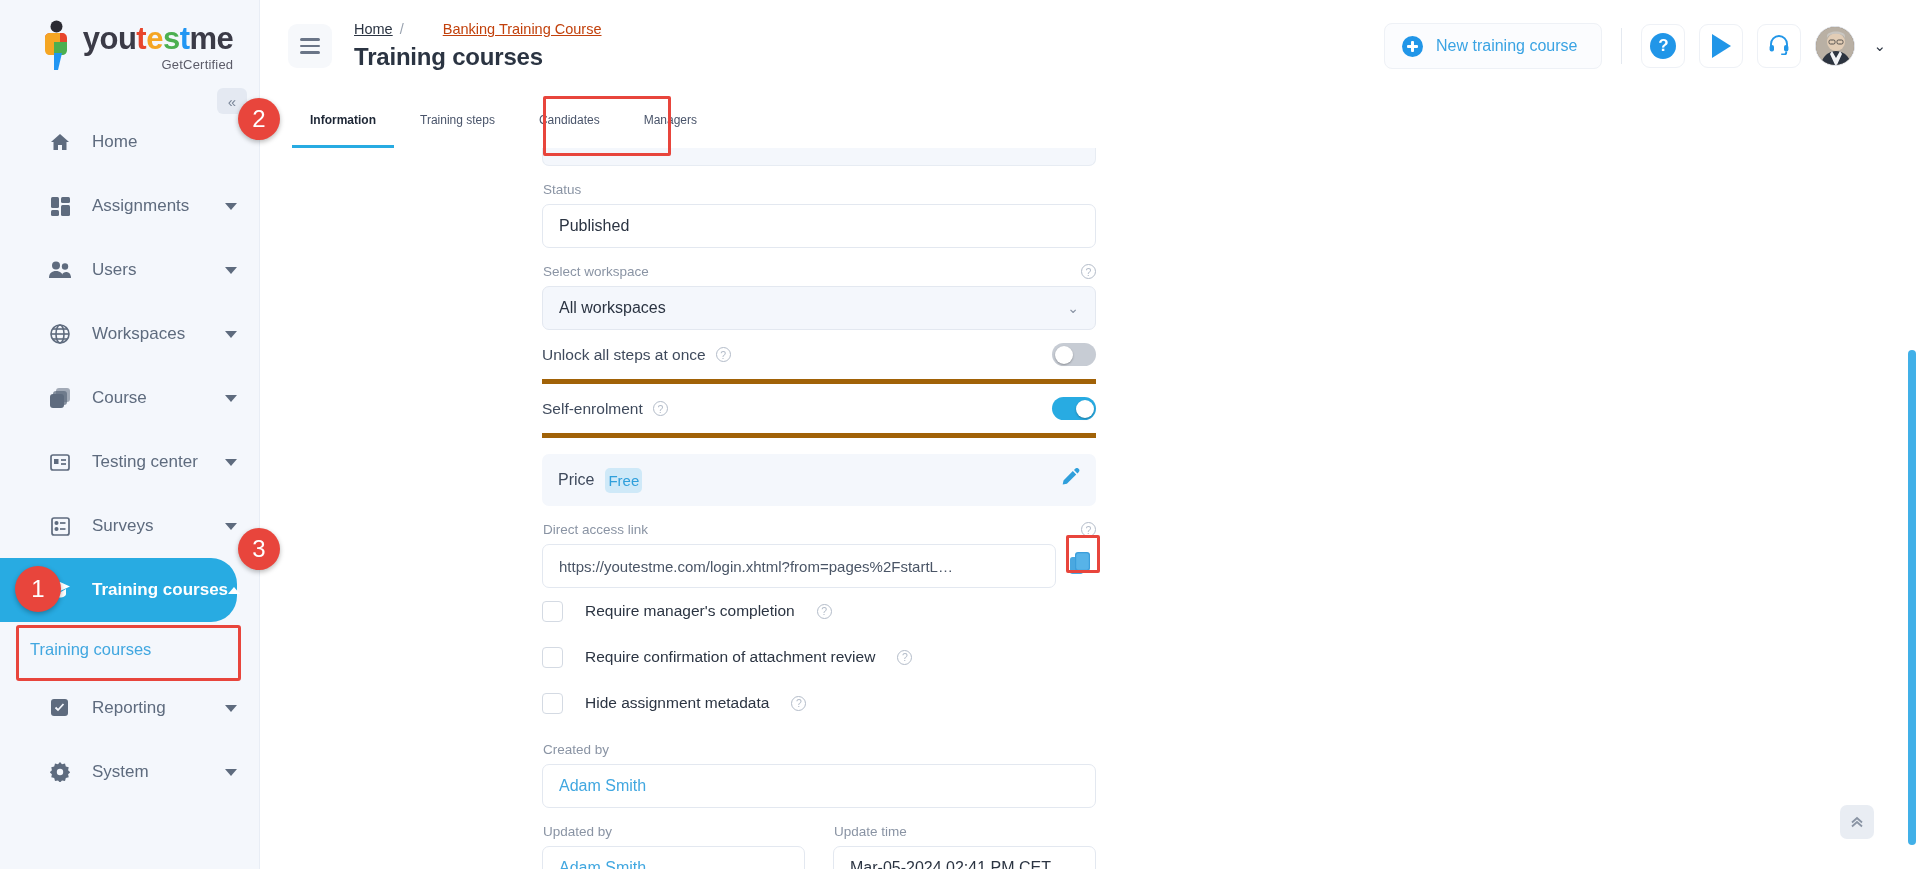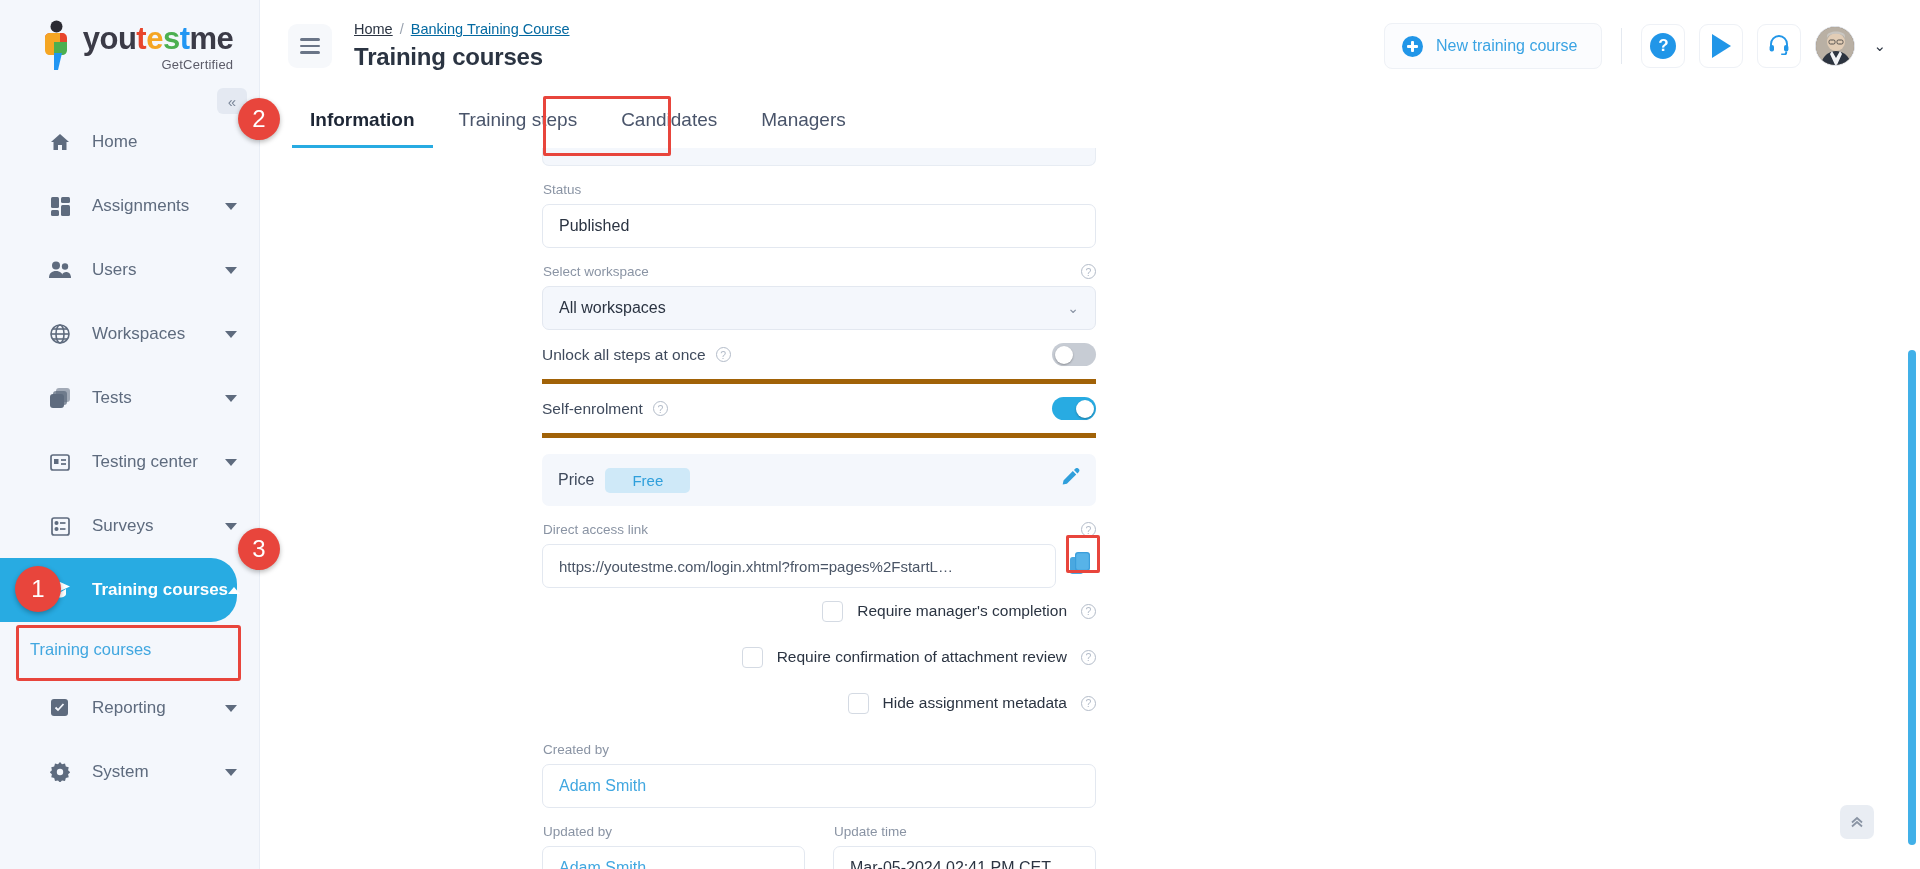--- a/index.html
+++ b/index.html
@@ -106,21 +106,21 @@
     width: 44px; height: 44px; border-radius: 9px; background: #f6f8fb;
     display: flex; flex-direction: column; align-items: center; justify-content: center;
     gap: 4px; cursor: pointer; flex: 0 0 44px;
   }
   .hamburger span { display: block; width: 20px; height: 2.4px; background: #6a7587; border-radius: 2px; }
   .title-block { margin-left: 22px; }
   .breadcrumb { font-size: 14.5px; display: flex; align-items: center; gap: 7px; line-height: 1.2; }
   .breadcrumb a { text-decoration: underline; cursor: pointer; }
   .crumb-home { color: #2b3442; }
   .crumb-sep { color: #9aa3b0; text-decoration: none; }
-  .crumb-cur { color: #0369a1; }
+  .crumb-cur { color: #c2410c; margin-left: 32px; }
   .page-title { font-size: 24px; font-weight: bold; color: #2b3442; margin-top: 5px; letter-spacing: -0.2px; }
 
   .top-actions { margin-left: auto; display: flex; align-items: center; gap: 14px; }
   .btn-new {
     height: 46px; display: flex; align-items: center; gap: 13px;
     padding: 0 24px 0 17px; border-radius: 8px;
     border: 1px solid #eef1f6; background: #fbfcfe;
     color: #3aa3e3; font-size: 16px; cursor: pointer; white-space: nowrap;
   }
   .plus-circle {
@@ -154,21 +154,21 @@
   }
   .chev-down { color: #2b3442; font-size: 15px; margin-left: 4px; cursor: pointer; }
 
   
   .tabs-bar {
     height: 56px; background: #ffffff; display: flex; align-items: stretch;
     padding-left: 28px; position: relative;
   }
   .tab {
     display: flex; align-items: center; padding: 0 22px;
-    font-size: 19px; color: #49546a; cursor: pointer; position: relative;
+    font-size: 12px; color: #49546a; cursor: pointer; position: relative;
   }
   .tab.active { color: #1d2635; font-weight: bold; }
   .tab.active::after {
     content: ""; position: absolute; left: 4px; right: 4px; bottom: 0;
     height: 3.5px; background: #28ABE2;
   }
   .hl-box-tab {
     position: absolute; left: 283px; top: 96px;
     width: 128px; height: 60px;
     border: 3px solid #e8453c; border-radius: 2px;
@@ -222,38 +222,38 @@
   .switch.on { background: #28ABE2; }
   .switch.on .knob { left: auto; right: 2.5px; }
 
   .price-row {
     height: 52px; background: #f4f7fc; border-radius: 7px;
     display: flex; align-items: center; padding: 0 16px; margin-top: 16px;
   }
   .price-label { font-size: 16px; color: #3f4a5c; margin-right: 11px; }
   .price-chip {
     background: #cfe9f8; color: #2f9fdb; font-size: 15px;
-    padding: 4px 27px; border-radius: 5px;
+    padding: 4px 3px; border-radius: 5px;
   }
   .pencil { margin-left: auto; color: #2f9fdb; font-size: 19px; cursor: pointer; }
 
   .link-row { display: flex; align-items: center; gap: 10px; }
   .link-row .input-box { flex: 1 1 auto; color: #4a5566; font-size: 15px; text-align: center; }
   .copy-btn {
     width: 30px; height: 30px; display: flex; align-items: center; justify-content: center;
     cursor: pointer; flex: 0 0 30px;
   }
   .hl-box-copy {
     position: absolute; left: 806px; top: 535px;
     width: 34px; height: 38px;
     border: 3px solid #e8453c; border-radius: 2px;
     pointer-events: none; z-index: 20;
   }
 
-  .chk-row { height: 46px; display: flex; align-items: center; gap: 14px; justify-content: flex-end; }
+  .chk-row { height: 46px; display: flex; align-items: center; gap: 22px; }
   .chk {
     width: 21px; height: 21px; border: 1.6px solid #d4dae3;
     border-radius: 4px; background: #fff; cursor: pointer; flex: 0 0 21px;
   }
   .chk-label { font-size: 15.5px; color: #2b3442; }
 
   .grid2 { display: flex; gap: 28px; }
   .grid2 > div { flex: 1 1 0; min-width: 0; }
 
   .scroll-top {
@@ -353,21 +353,21 @@
       </div>
 
       <div class="nav-item">
         <span class="nav-ico">
           <svg width="20" height="20" viewBox="0 0 20 20" fill="currentColor">
               <rect x="6" y="0" width="14" height="14" rx="3" opacity=".55"></rect>
               <rect x="3" y="3" width="14" height="14" rx="3" opacity=".75"></rect>
               <rect x="0" y="6" width="14" height="14" rx="3"></rect>
             </svg>
         </span>
-        <span class="nav-label">Tests</span>
+        <span class="nav-label">Course</span>
         <span class="caret"></span>
       </div>
 
       <div class="nav-item">
         <span class="nav-ico">
           <svg width="20" height="17" viewBox="0 0 20 17" fill="none" stroke="currentColor" stroke-width="1.7">
               <rect x="1" y="1" width="18" height="15" rx="2"></rect>
               <rect x="4" y="5" width="4.5" height="5" fill="currentColor" stroke="none"></rect>
               <line x1="11" y1="6" x2="16" y2="6"></line>
               <line x1="11" y1="10" x2="16" y2="10"></line>

